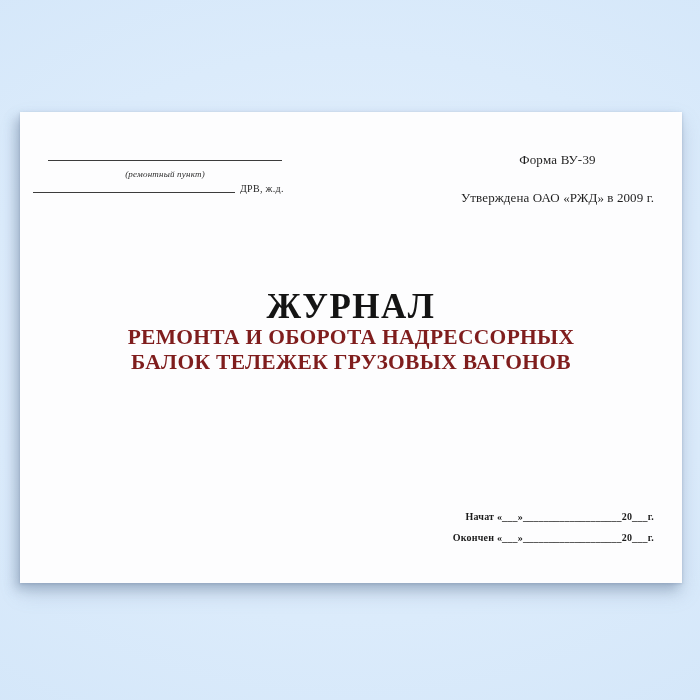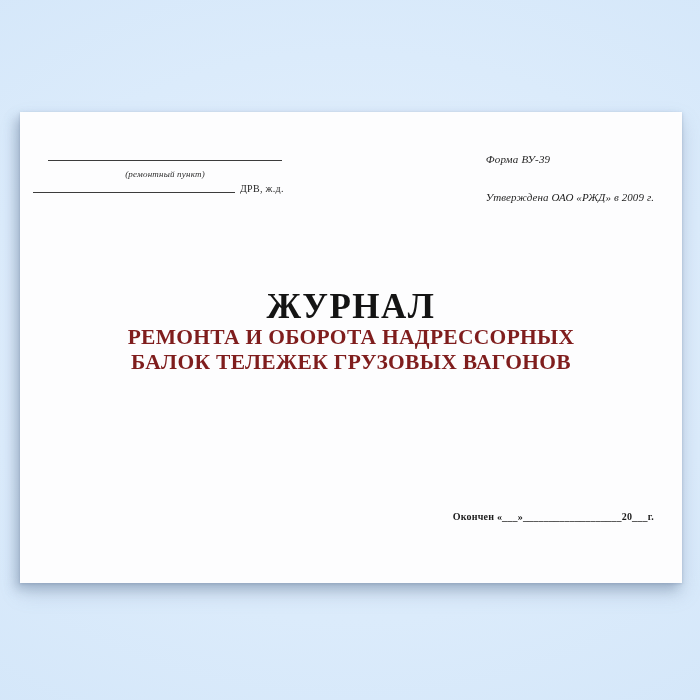--- a/index.html
+++ b/index.html
@@ -48,25 +48,24 @@
     left:220px; top:71px;
     font-size:10px;
     color:#1f1f1f;
     letter-spacing:0.3px;
   }
 
   
   .header-right {
     position:absolute;
     right:28px; top:42px;
-    text-align:left;
-    font-size:11px;
+    text-align:center;
+    font-size:13px;
     color:#1f1f1f;
     line-height:11px;
-    font-style:italic;
   }
   .header-right .form-code { margin-bottom:11px; letter-spacing:0.2px; }
   .header-right .approval  { letter-spacing:0.1px;margin-top:27px; }
 
   
   .title-main {
     position:absolute;
     left:0; right:0; top:177px;
     text-align:center;
     font-weight:bold;
@@ -114,17 +113,18 @@
       <div class="approval">Утверждена ОАО «РЖД» в 2009 г.</div>
     </div>
 
     <div class="title-main">ЖУРНАЛ</div>
     <div class="title-sub">
       <div>РЕМОНТА И ОБОРОТА НАДРЕССОРНЫХ</div>
       <div>БАЛОК ТЕЛЕЖЕК ГРУЗОВЫХ ВАГОНОВ</div>
     </div>
 
     <div class="dates">
+      <div>Начат «___»___________________20___г.</div>
       <div>Окончен «___»___________________20___г.</div>
     </div>
 
   </div>
 </div>
 
 </body></html>

